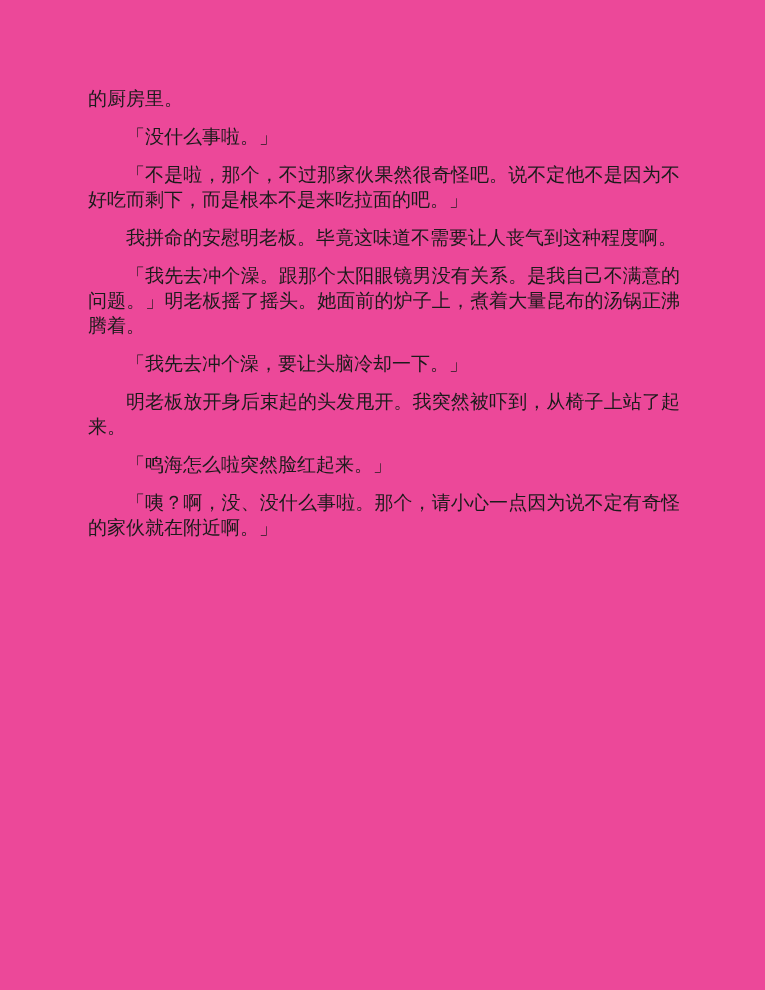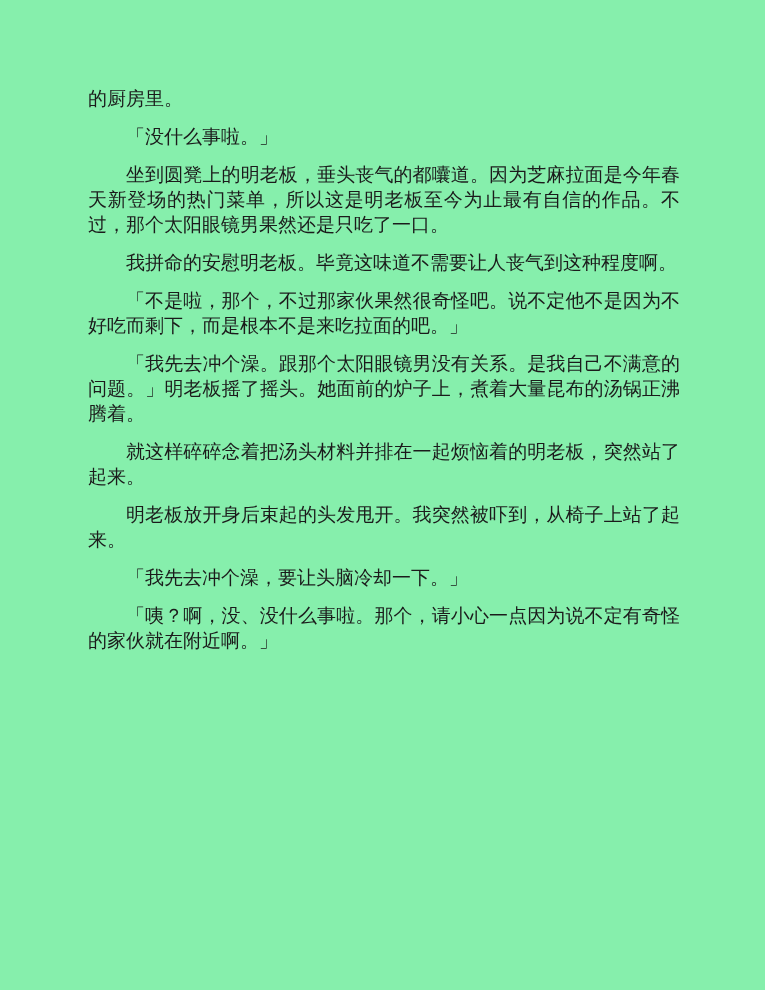--- a/index.html
+++ b/index.html
@@ -4,21 +4,21 @@
 <style>
   html, body {
     margin: 0;
     padding: 0;
     background: #ffffff;
   }
   .page {
     position: relative;
     width: 765px;
     height: 990px;
-    background: #86efac;
+    background: #ec4899;
     overflow: hidden;
     font-family: "Liberation Serif", "DejaVu Serif", serif;
   }
   .content {
     position: absolute;
     left: 88px;
     top: 86px;
     width: 592px;
     font-size: 19px;
     line-height: 25px;
@@ -34,22 +34,21 @@
     text-indent: 0;
   }
 </style>
 </head>
 <body>
 
 <div class="page">
   <div class="content">
     <p class="no-indent">的厨房里。</p>
     <p>「没什么事啦。」</p>
-    <p>坐到圆凳上的明老板，垂头丧气的都囔道。因为芝麻拉面是今年春天新登场的热门菜单，所以这是明老板至今为止最有自信的作品。不过，那个太阳眼镜男果然还是只吃了一口。</p>
+    <p>「不是啦，那个，不过那家伙果然很奇怪吧。说不定他不是因为不好吃而剩下，而是根本不是来吃拉面的吧。」</p>
     <p>我拼命的安慰明老板。毕竟这味道不需要让人丧气到这种程度啊。</p>
-    <p>「不是啦，那个，不过那家伙果然很奇怪吧。说不定他不是因为不好吃而剩下，而是根本不是来吃拉面的吧。」</p>
     <p>「我先去冲个澡。跟那个太阳眼镜男没有关系。是我自己不满意的问题。」明老板摇了摇头。她面前的炉子上，煮着大量昆布的汤锅正沸腾着。</p>
-    <p>就这样碎碎念着把汤头材料并排在一起烦恼着的明老板，突然站了起来。</p>
+    <p>「我先去冲个澡，要让头脑冷却一下。」</p>
     <p>明老板放开身后束起的头发甩开。我突然被吓到，从椅子上站了起来。</p>
-    <p>「我先去冲个澡，要让头脑冷却一下。」</p>
+    <p>「鸣海怎么啦突然脸红起来。」</p>
     <p>「咦？啊，没、没什么事啦。那个，请小心一点因为说不定有奇怪的家伙就在附近啊。」</p>
   </div>
 </div>
 
 </body></html>

